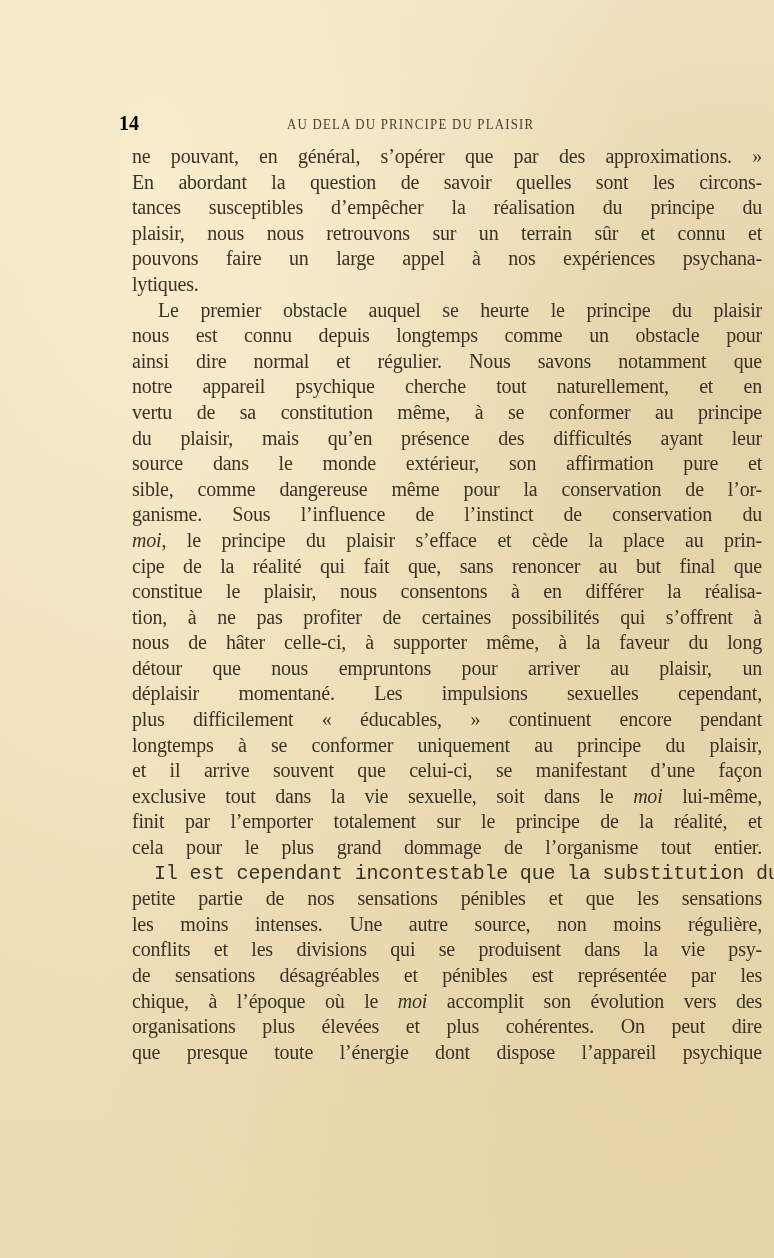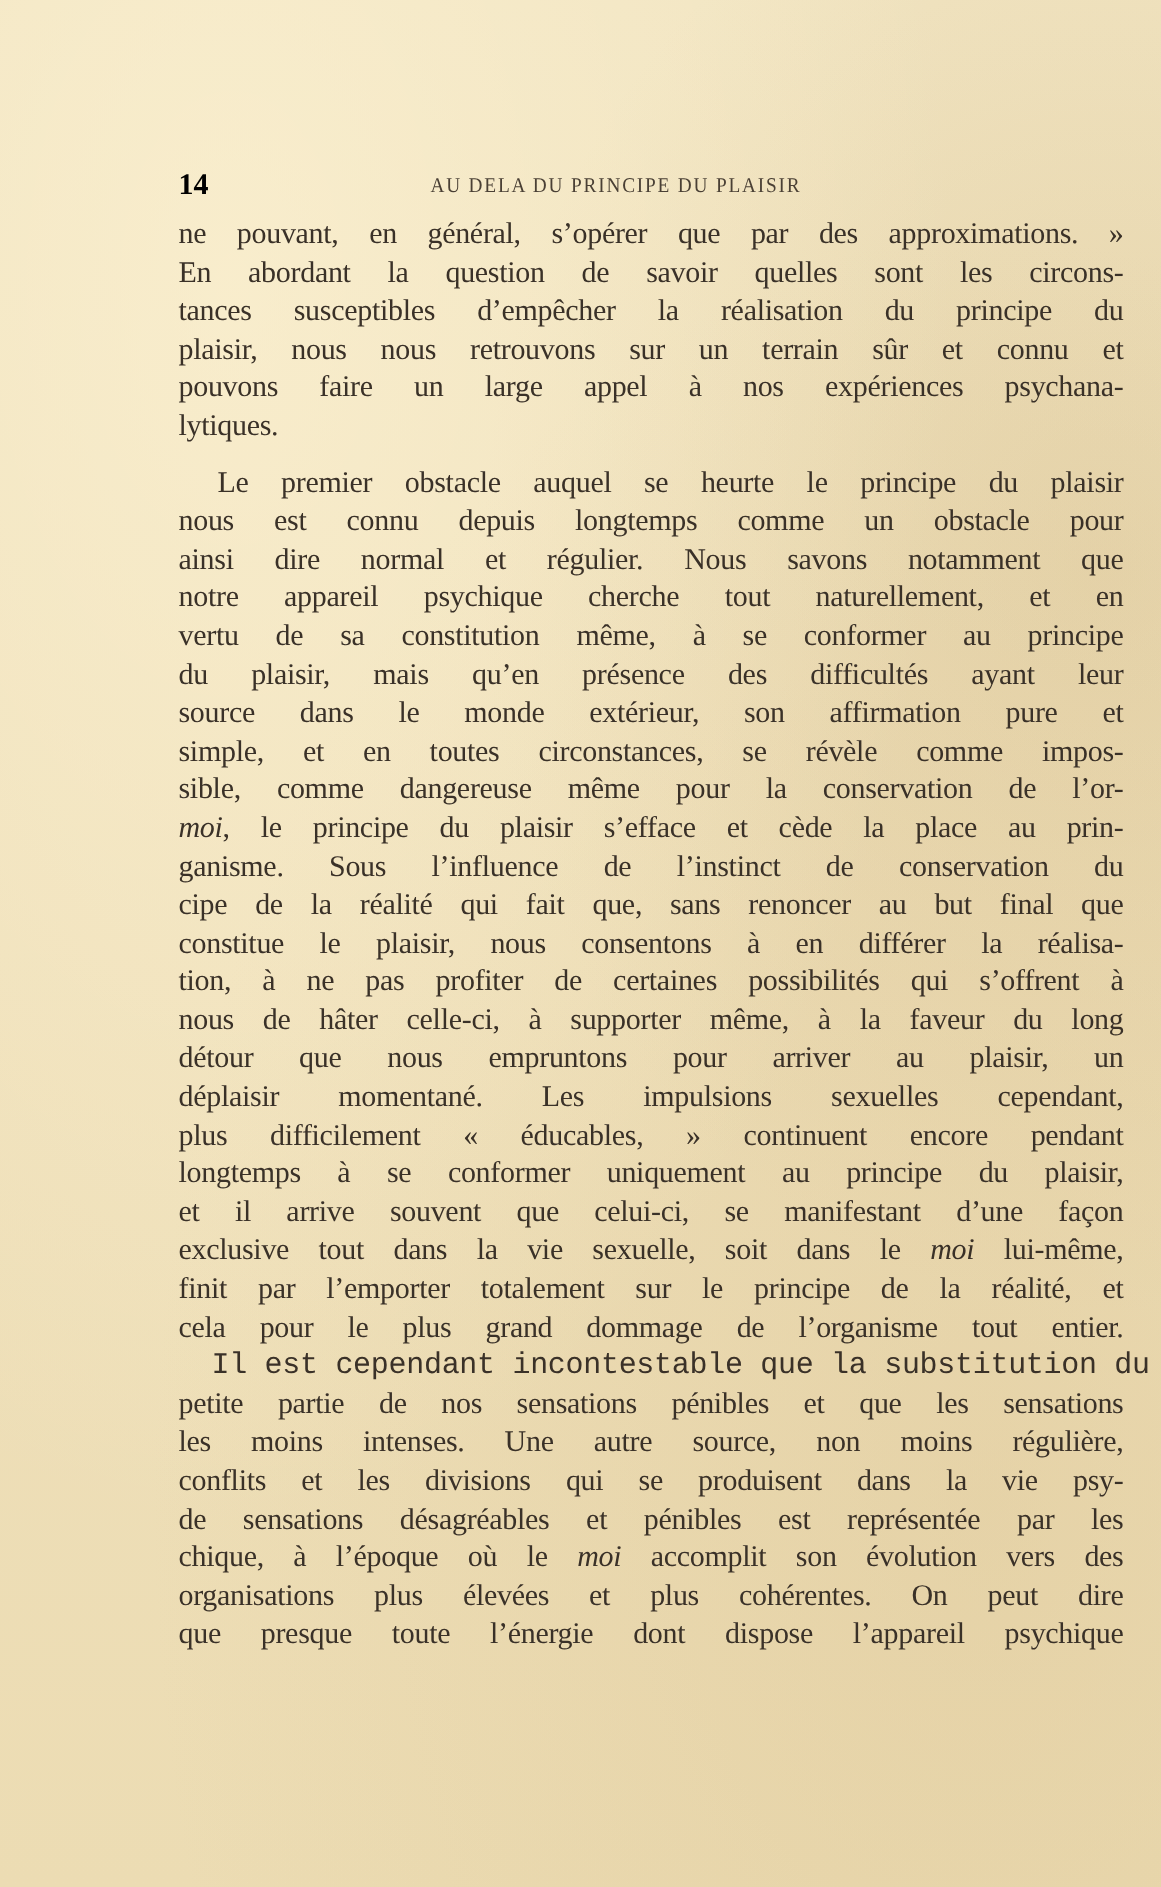--- a/index.html
+++ b/index.html
@@ -46,21 +46,21 @@
       left: 168px;
       top: 5px;
       font-size: 14px;
       letter-spacing: 1.3px;
       color: #4a4035;
       transform: scaleX(0.92);
       transform-origin: left center;
     }
     .body-text {
       position: absolute;
-      left: 119px;
+      left: 132px;
       top: 144px;
       width: 630px;
     }
     .line {
       display: block;
       height: 25.6px;
       line-height: 25.6px;
       font-size: 20px;
       white-space: nowrap;
       text-align: justify;
@@ -68,21 +68,20 @@
       overflow: visible;
       color: #3a3128;
       letter-spacing: -0.2px;
     }
     .line.last {
       text-align-last: left;
       font-family: Liberation Serif, serif;
     }
     .line.indent {
       padding-left: 26px;
-      margin-top: 12px;
     }
     .line.indent-wide {
       padding-left: 22px;
       font-family: Liberation Mono, monospace;
     }
     em {
       font-style: italic;
     }
   </style>
 </head>
@@ -107,24 +106,23 @@
     </div>
 
     <div>
       <span class="line indent">Le premier obstacle auquel se heurte le principe du plaisir</span>
       <span class="line">nous est connu depuis longtemps comme un obstacle pour</span>
       <span class="line">ainsi dire normal et régulier. Nous savons notamment que</span>
       <span class="line">notre appareil psychique cherche tout naturellement, et en</span>
       <span class="line">vertu de sa constitution même, à se conformer au principe</span>
       <span class="line">du plaisir, mais qu’en présence des difficultés ayant leur</span>
       <span class="line">source dans le monde extérieur, son affirmation pure et</span>
-      <span class="line">simple, et en toutes circonstances, se révèle comme impos-</span>
       <span class="line">sible, comme dangereuse même pour la conservation de l’or-</span>
+      <span class="line">ganisme. Sous l’influence de l’instinct de conservation du</span>
       <span class="line"><em>moi</em><span>, le principe du plaisir s’efface et cède la place au prin-</span></span>
-      <span class="line">ganisme. Sous l’influence de l’instinct de conservation du</span>
       <span class="line">cipe de la réalité qui fait que, sans renoncer au but final que</span>
       <span class="line">constitue le plaisir, nous consentons à en différer la réalisa-</span>
       <span class="line">tion, à ne pas profiter de certaines possibilités qui s’offrent à</span>
       <span class="line">nous de hâter celle-ci, à supporter même, à la faveur du long</span>
       <span class="line">détour que nous empruntons pour arriver au plaisir, un</span>
       <span class="line">déplaisir momentané. Les impulsions sexuelles cependant,</span>
       <span class="line">plus difficilement « éducables, » continuent encore pendant</span>
       <span class="line">longtemps à se conformer uniquement au principe du plaisir,</span>
       <span class="line">et il arrive souvent que celui-ci, se manifestant d’une façon</span>
       <span class="line"><span>exclusive tout dans la vie sexuelle, soit dans le </span><em>moi</em><span> lui-même,</span></span>

